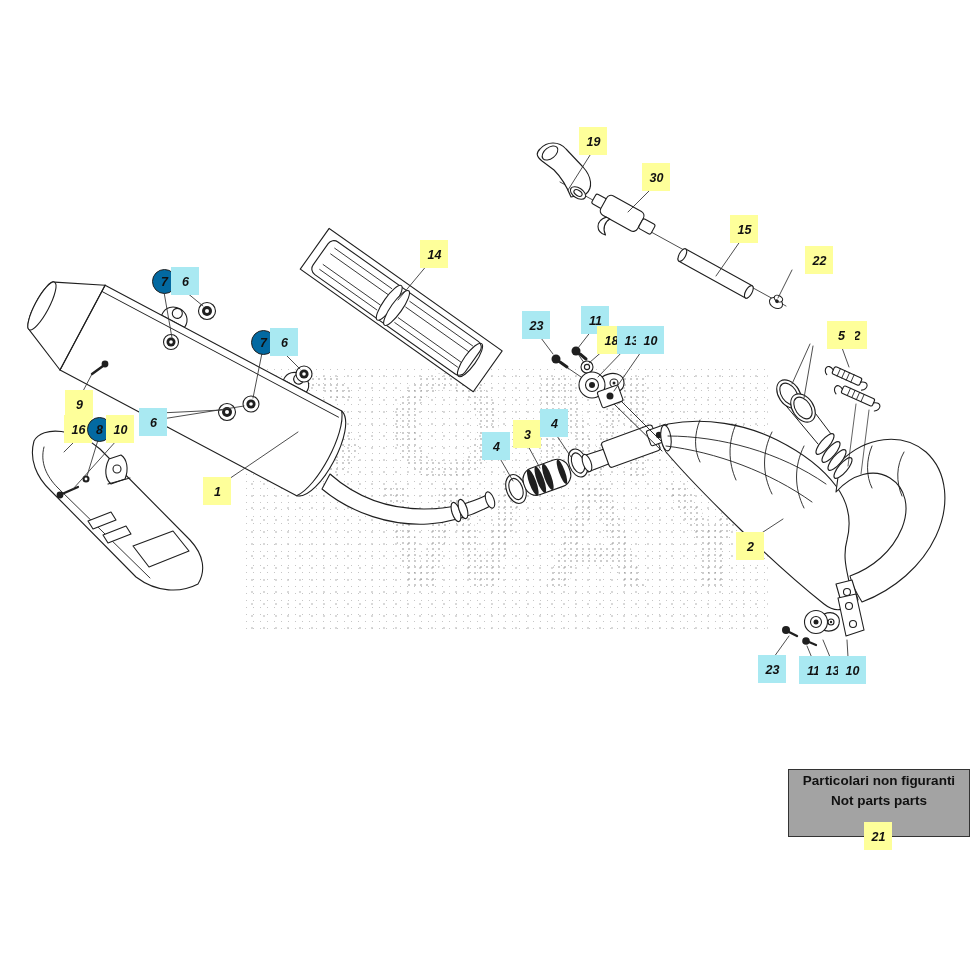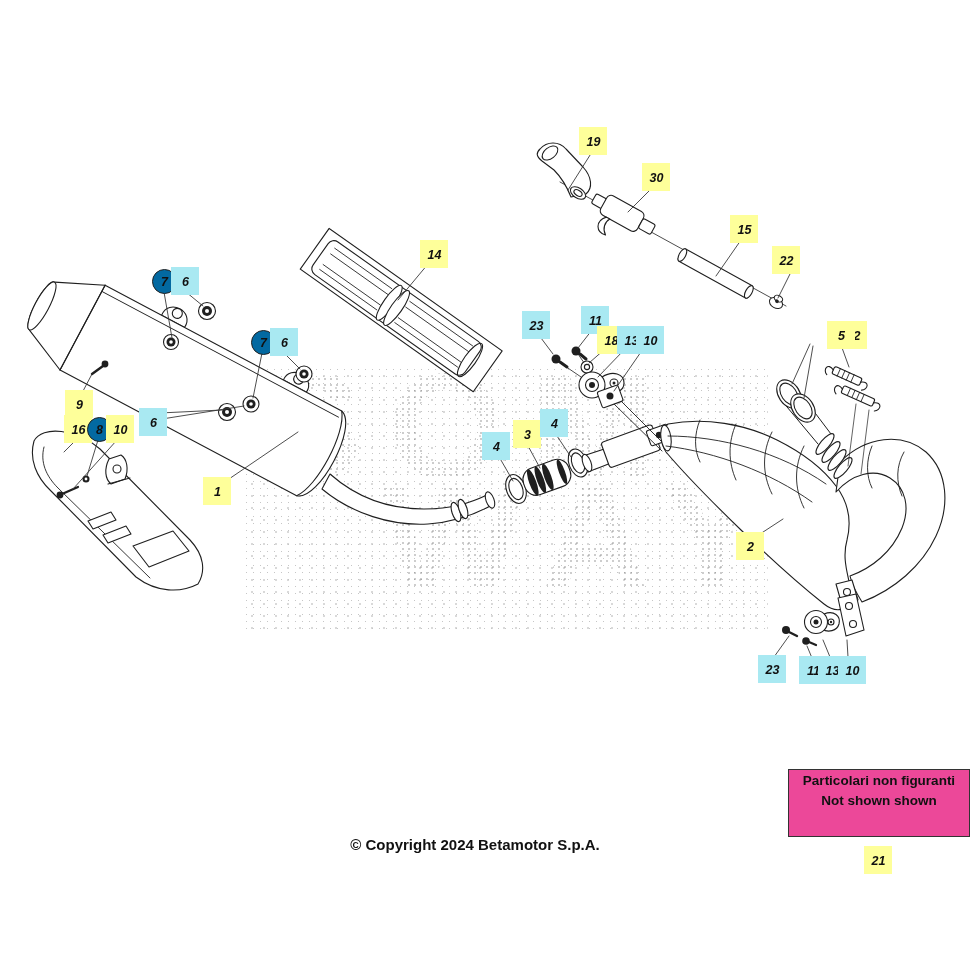--- a/index.html
+++ b/index.html
@@ -21,21 +21,21 @@
   .callout{position:absolute;width:23px;height:23px;margin-left:-11px;margin-top:-11px;
     border:1.6px solid #222;border-radius:50%;background:#0369a1;z-index:6;
     display:flex;align-items:center;justify-content:center;
     font-size:12.5px;font-weight:600;color:#111;cursor:pointer;font-style:italic;}
   .callout::before{content:"";position:absolute;left:-3px;top:-3px;width:28px;height:28px;z-index:-1;}
   .hl-yellow::before{background:var(--hl-yellow);}
   .hl-cyan::before{background:var(--hl-cyan);}
   .hl-none::before{background:transparent;}
   
   #notesBox{position:absolute;left:788px;top:769px;width:180px;height:66px;border:1.4px solid #333;
-    background:#ec4899;z-index:4;text-align:center;}
+    background:#a3a3a3;z-index:4;text-align:center;}
   #notesBox p{margin:3px 0 0 0;font-size:13.5px;font-weight:bold;color:#111;line-height:1.25;}
   #copyright{position:absolute;left:340px;top:836px;width:270px;text-align:center;
     font-size:15px;font-weight:bold;color:#111;z-index:4;}
 </style>
 </head>
 <body>
 
 <div id="stage">
 
   <div id="dotfield"></div>
@@ -298,30 +298,29 @@
           <line x1="774" y1="657" x2="789" y2="636"></line>
           <line x1="812" y1="658" x2="807" y2="646"></line>
           <line x1="830" y1="657" x2="823" y2="640"></line>
           <line x1="848" y1="657" x2="847" y2="640"></line>
         </g>
     </g>
   </svg>
 
   <div id="notesBox">
     <p>Particolari non figuranti</p>
-    <p>Not shown shown</p>
+    <p>Not parts parts</p>
   </div>
 
-  <div id="copyright">© Copyright 2024 Betamotor S.p.A.</div>
 
   <div id="callouts">
       <div class="callout hl-yellow" style="left: 592px; top: 140px;">19</div>
       <div class="callout hl-yellow" style="left: 655px; top: 176px;">30</div>
       <div class="callout hl-yellow" style="left: 743px; top: 228px;">15</div>
-      <div class="callout hl-yellow" style="left: 785px; top: 259px;">22</div>
+      <div class="callout hl-yellow" style="left: 818px; top: 259px;">22</div>
       <div class="callout hl-yellow" style="left: 433px; top: 253px;">14</div>
       <div class="callout hl-none" style="left: 163px; top: 280px;">7</div>
       <div class="callout hl-cyan" style="left: 184px; top: 280px;">6</div>
       <div class="callout hl-none" style="left: 262px; top: 341px;">7</div>
       <div class="callout hl-cyan" style="left: 283px; top: 341px;">6</div>
       <div class="callout hl-cyan" style="left: 535px; top: 324px;">23</div>
       <div class="callout hl-cyan" style="left: 594px; top: 319px;">11</div>
       <div class="callout hl-yellow" style="left: 610px; top: 339px;">18</div>
       <div class="callout hl-cyan" style="left: 630px; top: 339px;">13</div>
       <div class="callout hl-cyan" style="left: 649px; top: 339px;">10</div>
@@ -334,15 +333,15 @@
       <div class="callout hl-yellow" style="left: 119px; top: 428px;">10</div>
       <div class="callout hl-cyan" style="left: 495px; top: 445px;">4</div>
       <div class="callout hl-yellow" style="left: 526px; top: 433px;">3</div>
       <div class="callout hl-cyan" style="left: 553px; top: 422px;">4</div>
       <div class="callout hl-yellow" style="left: 216px; top: 490px;">1</div>
       <div class="callout hl-yellow" style="left: 749px; top: 545px;">2</div>
       <div class="callout hl-cyan" style="left: 771px; top: 668px;">23</div>
       <div class="callout hl-cyan" style="left: 812px; top: 669px;">11</div>
       <div class="callout hl-cyan" style="left: 831px; top: 669px;">13</div>
       <div class="callout hl-cyan" style="left: 851px; top: 669px;">10</div>
-      <div class="callout hl-yellow" style="left: 877px; top: 828px; margin-top: 20px;">21</div>
+      <div class="callout hl-yellow" style="left: 877px; top: 804px; margin-top: 20px;">21</div>
     </div>
 </div>
 
 </body></html>

